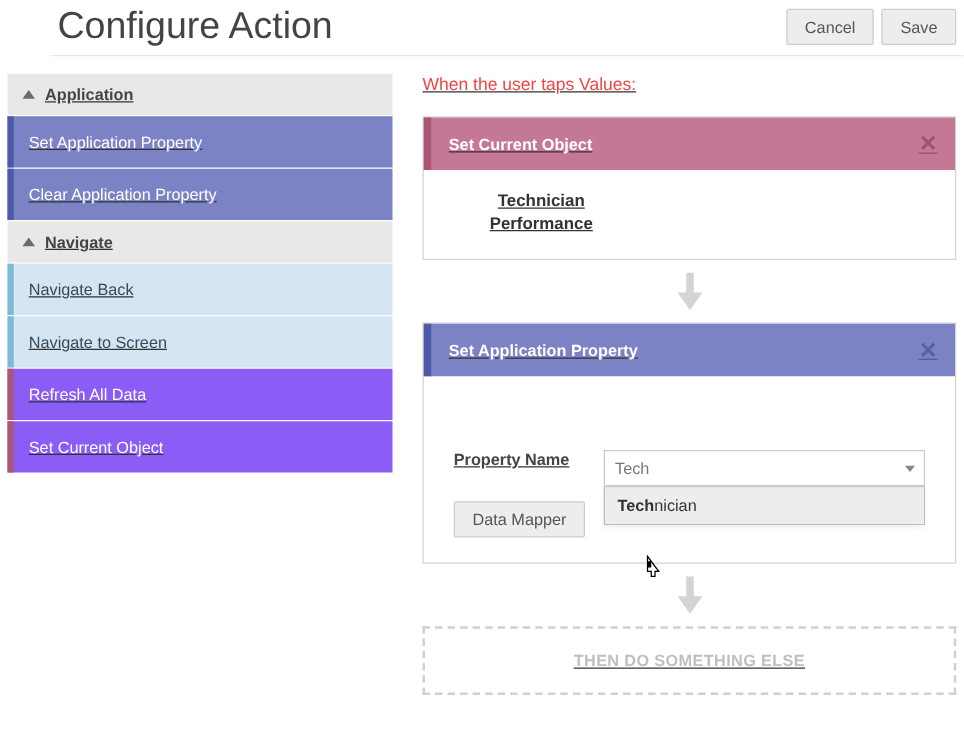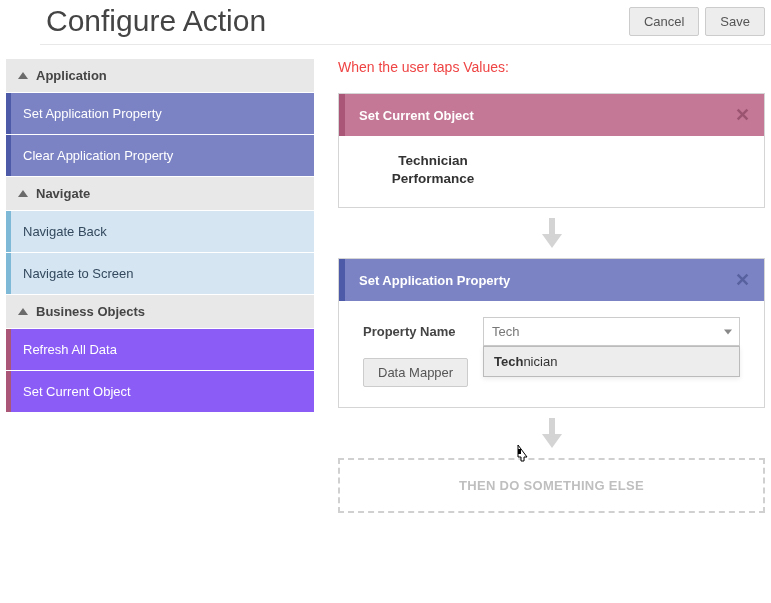--- a/index.html
+++ b/index.html
@@ -4,21 +4,21 @@
 <style>
   * { box-sizing: border-box; margin: 0; padding: 0; }
   html, body { font-family: "Segoe UI", Arial, sans-serif; font-size: 13px; color: #333; background: #fff; }
   body { width: 771px; height: 603px; overflow: hidden; position: relative; }
 
   .header { display: flex; align-items: center; justify-content: space-between; padding: 4px 6px 6px 6px; border-bottom: 1px solid #e8e8e8; margin-left: 40px; }
   .title { font-size: 30px; font-weight: 300; color: #444; }
   .header-buttons { display: flex; gap: 6px; }
   .btn { background: #ededed; border: 1px solid #ccc; color: #555; padding: 6px 14px; font-size: 13px; cursor: pointer; border-radius: 2px; }
 
-  .body { display: flex; padding: 14px 6px 6px 6px; gap: 24px; }
+  .body { display: flex; padding: 14px 6px 6px 6px; gap: 24px; text-decoration: underline; }
   .sidebar { width: 308px; }
   .main { flex: 1; }
 
   .group-header { background: #e8e8e8; padding: 9px 12px; font-weight: 700; color: #454545; display: flex; align-items: center; gap: 8px; border-bottom: 1px solid #fff; cursor: pointer; }
   .group-header .tri { width: 0; height: 0; border-left: 5px solid transparent; border-right: 5px solid transparent; border-bottom: 7px solid #6b6b6b; display: inline-block; }
 
   .item { padding: 13px 12px; border-left: 5px solid; margin-bottom: 1px; cursor: grab; font-size: 13px; }
   .item.app   { background: #7b83c4; border-left-color: #4d5aa8; color: #fff; }
   .item.nav   { background: #d5e6f2; border-left-color: #7eb9d8; color: #34495e; }
   .item.biz   { background: #8b5cf6; border-left-color: #aa5677; color: #fff; }
@@ -32,21 +32,21 @@
   .card.biz .card-header .close { color: #6b2a44; }
   .card.app .card-header { background: #7b83c4; border-left-color: #4d5aa8; }
   .card.app .card-header .close { color: #2f3a73; }
   .card-body { padding: 16px 24px 20px; }
 
   .object-name { font-weight: 700; color: #333; text-align: center; width: 140px; line-height: 1.3; font-size: 13.5px; }
 
   .arrow-down { display: flex; justify-content: center; margin: 8px 0 10px; }
   .arrow-down svg { fill: #d4d4d4; }
 
-  .prop-row { display: flex; align-items: center; gap: 12px; margin-bottom: 12px; position: relative; }
+  .prop-row { display: flex; gap: 12px; margin-bottom: 12px; position: relative; margin-top: 43px; }
   .prop-label { font-weight: 700; color: #444; font-size: 13px; width: 108px; }
   .combo { flex: 1; position: relative; }
   .combo-input { width: 100%; border: 1px solid #ccc; padding: 6px 26px 6px 8px; font-size: 13px; color: #777; background: #fff; }
   .combo-caret { position: absolute; right: 8px; top: 50%; transform: translateY(-50%); width: 0; height: 0; border-left: 4px solid transparent; border-right: 4px solid transparent; border-top: 5px solid #888; pointer-events: none; }
   .combo-dropdown { position: absolute; top: 100%; left: 0; right: 0; background: #fff; border: 1px solid #bbb; z-index: 10; box-shadow: 0 2px 5px rgba(0,0,0,0.08); }
   .combo-option { padding: 7px 10px; background: #ededed; cursor: pointer; color: #333; }
   .combo-option .match { font-weight: 700; }
 
   .placeholder-card { border: 2px dashed #d0d0d0; text-align: center; padding: 18px 0; font-weight: 700; color: #bfbfbf; font-size: 13px; letter-spacing: 0.3px; }
 
@@ -81,24 +81,20 @@
       <span class="tri"></span>
       <span>Navigate</span>
     </div>
     <div class="item nav">
       <span>Navigate Back</span>
     </div>
     <div class="item nav">
       <span>Navigate to Screen</span>
     </div>
 
-    <div class="group-header">
-      <span class="tri"></span>
-      <span>Business Objects</span>
-    </div>
     <div class="item biz">
       <span>Refresh All Data</span>
     </div>
     <div class="item biz">
       <span>Set Current Object</span>
     </div>
   </div>
 
   <div class="main">
     <div class="main-label">When the user taps Values:</div>

